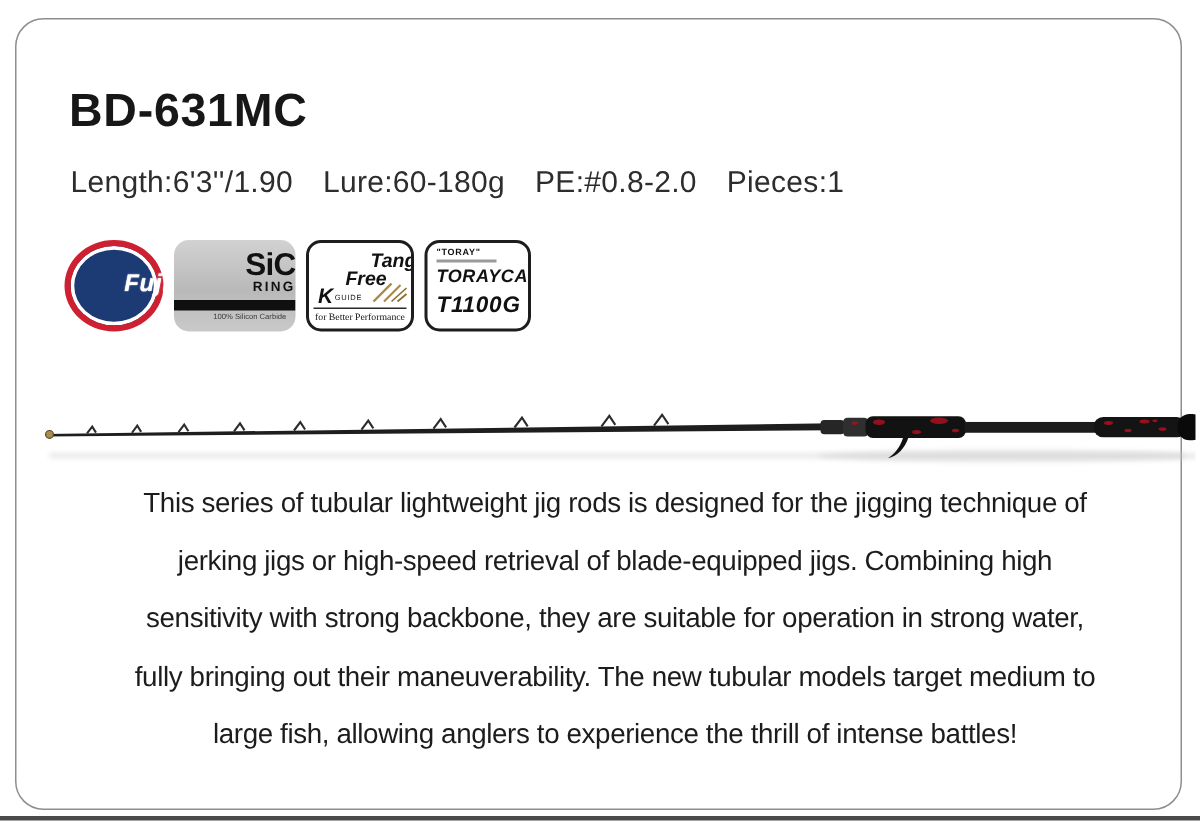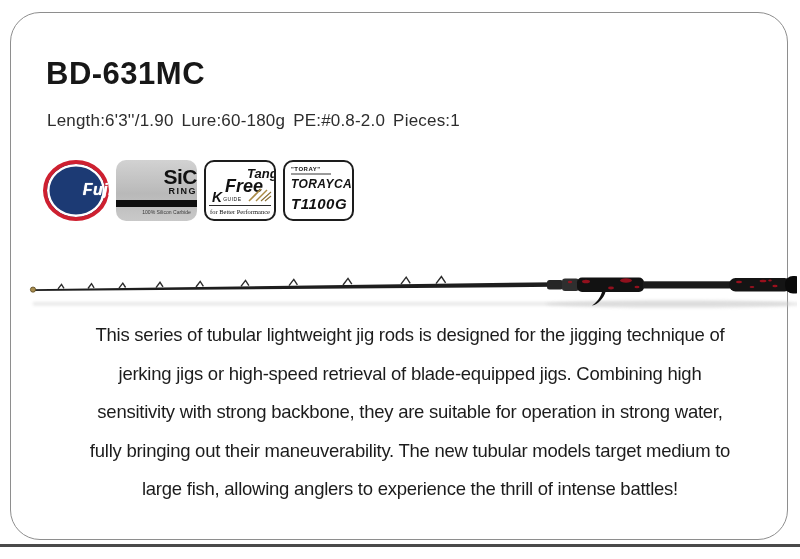--- a/index.html
+++ b/index.html
@@ -1,44 +1,44 @@
 <!DOCTYPE html>
 <html><head>
 <meta charset="utf-8">
 <style>
   html,body{margin:0;padding:0;background:#ffffff;width:800px;height:559px;
     font-family:"Liberation Sans","DejaVu Sans",sans-serif;overflow:hidden;}
   .stage{position:relative;width:800px;height:559px;background:#fff;}
 
   
   .card{position:absolute;left:10px;top:12px;width:778px;height:528px;
-    border:1.5px solid #8e8e8e;border-radius:30px;background:#fff;box-sizing:border-box;}
+    border:1.5px solid #8e8e8e;border-radius:19px;background:#fff;box-sizing:border-box;}
   .bottom-rule{position:absolute;left:0;top:544px;width:800px;height:2.5px;background:#4a4a4a;}
 
   .title{position:absolute;left:35px;top:43px;font-size:31px;font-weight:700;
     color:#171717;letter-spacing:.5px;}
-  .specs{position:absolute;left:36px;top:98px;display:flex;gap:8px;
-    font-size:17px;color:#2d2d2d;letter-spacing:.2px;}
+  .specs{position:absolute;left:36px;top:98px;display:flex;gap:20px;
+    font-size:20px;color:#2d2d2d;letter-spacing:.2px;}
 
   
   .badges{position:absolute;left:32px;top:146px;display:flex;align-items:center;gap:7px;height:62px;}
   .fuji{width:58px;height:53px;border-radius:50%;background:#1c3a74;border:4px solid #ce2030;
     box-shadow:inset 0 0 0 2.5px #fff;display:flex;align-items:center;justify-content:center;}
   .fuji span{color:#fff;font-weight:800;font-size:16px;font-style:italic;letter-spacing:.5px;
     text-shadow:0 0 1px #fff;margin-left:44px;}
   .badge{box-sizing:border-box;height:61px;border-radius:10px;overflow:hidden;position:relative;}
   .sic{width:81px;background:linear-gradient(180deg,#d2d2d2 0%,#b9b9b9 55%,#c9c9c9 100%);
     text-align:right;color:#111;}
   .sic .t1{font-size:21px;font-weight:800;line-height:20px;margin-top:7px;letter-spacing:-.5px;}
   .sic .t2{font-size:9px;font-weight:800;letter-spacing:1.5px;line-height:9px;}
   .sic .band{height:7px;background:#101010;margin-top:4px;}
   .sic .cap{font-size:6px;color:#3a3a3a;margin-top:2px;transform:scale(.85);}
   .tangle{width:72px;background:#fff;border:2px solid #1d1d1d;text-align:center;color:#111;}
   .tangle .t1{font-size:13px;font-weight:800;font-style:italic;line-height:13px;margin-top:5px;padding-left:41px;}
-  .tangle .t2{font-size:18px;font-weight:800;font-style:italic;line-height:12px;margin-left:8px;}
+  .tangle .t2{font-size:13px;font-weight:800;font-style:italic;line-height:12px;margin-left:8px;}
   .tangle .krow{display:flex;align-items:flex-end;justify-content:flex-start;
     padding-left:6px;height:13px;margin-top:-2px;}
   .tangle .k{font-size:14px;font-weight:800;font-style:italic;line-height:12px;}
   .tangle .ksub{font-size:5px;letter-spacing:.5px;margin-left:1px;margin-bottom:1px;}
   .tangle svg{margin-left:6px;margin-bottom:1px;}
   .tangle .cap{font-size:6.5px;border-top:1px solid #2a2a2a;margin:2px 3px 0 3px;padding-top:2px;
     font-family:"Liberation Serif",serif;}
   .torayca{width:71px;background:#fff;border:2px solid #1d1d1d;color:#111;padding:4px 0 12px 6px;}
   .torayca .brand{font-size:6px;font-weight:800;letter-spacing:.5px;}
   .torayca .tagline{width:40px;height:2px;background:#9a9a9a;margin:1.5px 0 2px 0;}

